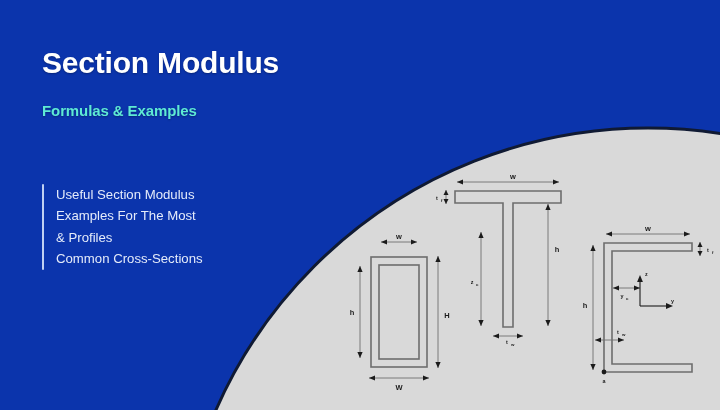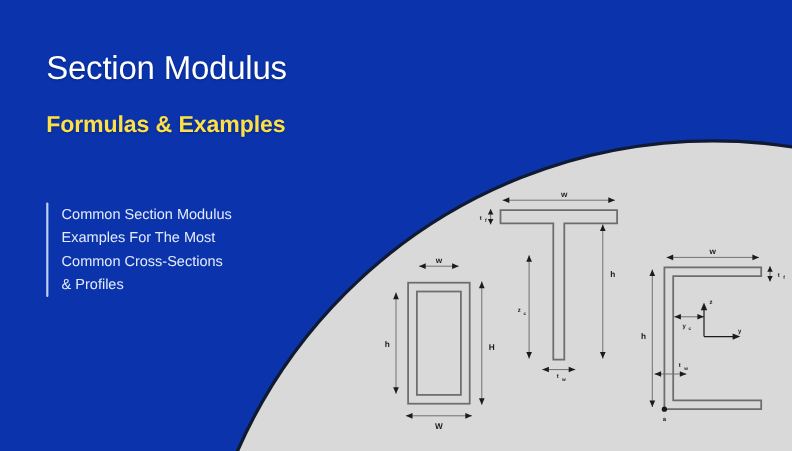--- a/index.html
+++ b/index.html
@@ -8,28 +8,28 @@
     font-family:"Liberation Sans",sans-serif;
     background:#0b34ac;position:relative;
   }
   #canvas{position:absolute;inset:0;width:720px;height:410px;}
 
   
   .text-col{position:absolute;left:42px;top:0;width:300px;height:410px;z-index:5;}
 
   .title{
     position:absolute;left:0;top:48px;width:320px;
-    color:#ffffff;font-size:30px;font-weight:normal;
+    color:#ffffff;font-size:30px;font-weight:bold;
     letter-spacing:-0.2px;line-height:1;
     text-shadow:0 1px 2px rgba(0,0,0,.30);
     white-space:nowrap;
   }
   .subtitle{
     position:absolute;left:0;top:103px;width:320px;
-    color:#fde047;font-size:21px;font-weight:bold;
+    color:#5eead4;font-size:15px;font-weight:bold;
     letter-spacing:-0.1px;line-height:1;
     text-shadow:0 1px 2px rgba(0,0,0,.30);
     white-space:nowrap;
   }
 
   .blurb-wrap{position:absolute;left:0;top:184px;display:flex;align-items:stretch;}
   .accent-bar{width:2px;background:#bfd0f2;margin-right:12px;border-radius:1px;}
   .blurb{
     color:#e4ebfa;font-size:13.2px;line-height:1.62;
     font-weight:400;width:215px;
@@ -162,21 +162,21 @@
 
   <div class="text-col">
 
     <div class="title">Section Modulus</div>
 
     <div class="subtitle">Formulas &amp; Examples</div>
 
     <div class="blurb-wrap">
       <div class="accent-bar"></div>
       <div class="blurb">
-        <div>Common Section Modulus</div>
+        <div>Useful Section Modulus</div>
         <div>Examples For The Most</div>
+        <div>&amp; Profiles</div>
         <div>Common Cross-Sections</div>
-        <div>&amp; Profiles</div>
       </div>
     </div>
 
   </div>
 </div>
 
 </body></html>

